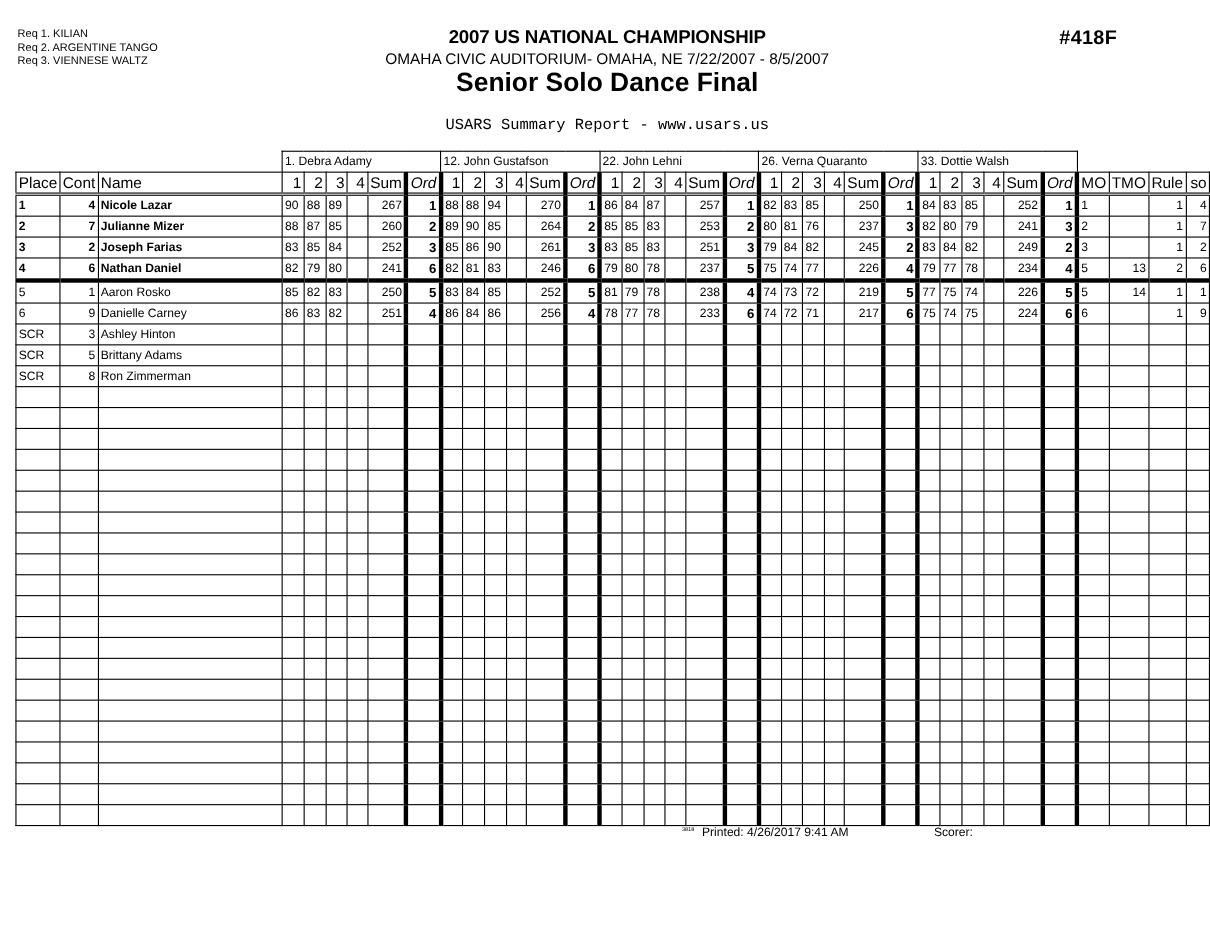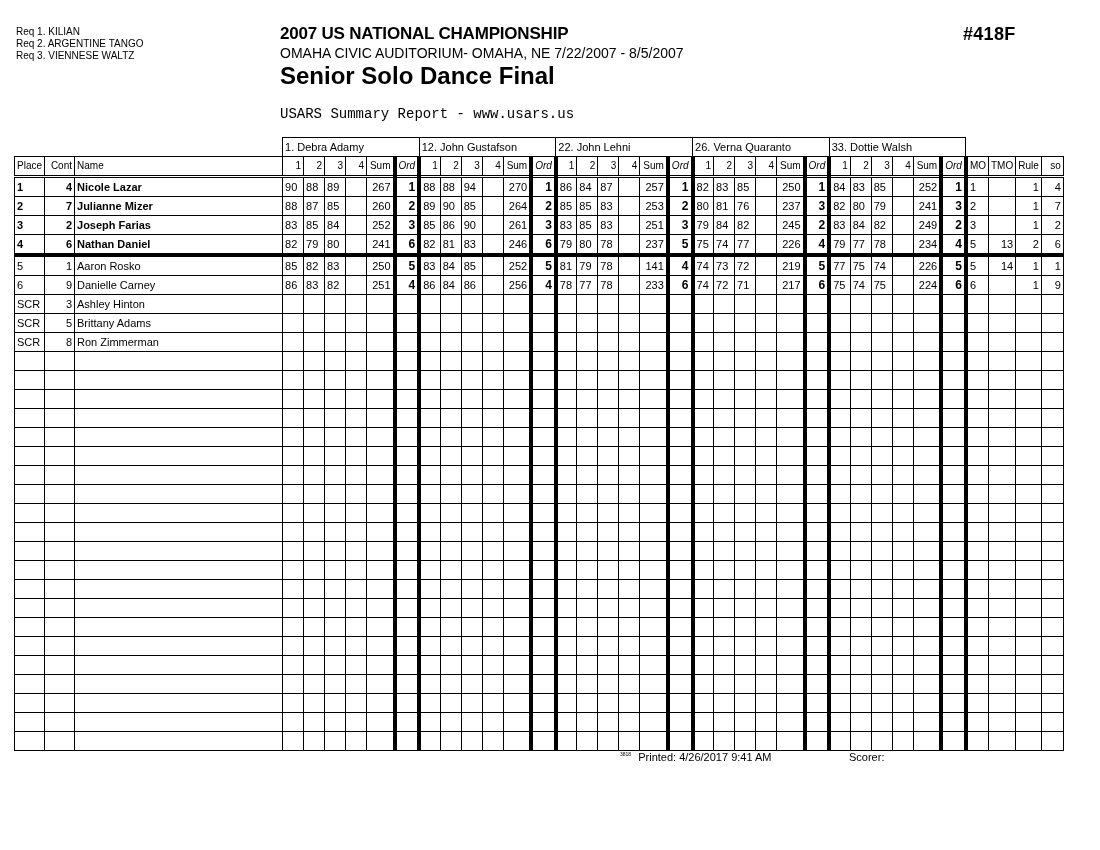--- a/index.html
+++ b/index.html
@@ -1,30 +1,30 @@
 <!DOCTYPE html>
 <html><head>
 <meta charset="utf-8">
 <style>
   html, body { margin:0; padding:0; background:#ffffff; }
   body { width:1100px; height:850px; position:relative; overflow:hidden; font-family:"Liberation Sans", sans-serif; color:#000; }
   .req { position:absolute; left:16px; top:26px; font-size:10px; line-height:12px; }
   .req div { white-space:nowrap; }
-  .hdr { position:absolute; left:280px; width:544px; text-align:left; white-space:nowrap; }
+  .hdr { position:absolute; left:280px; width:544px; text-align:center; white-space:nowrap; }
   .t1 { top:24px; font-size:17px; font-weight:bold; line-height:20px; letter-spacing:-0.2px; }
   .t2 { top:45px; font-size:14px; line-height:17px; }
   .t3 { top:64px; font-size:24px; font-weight:bold; line-height:23px; }
   .t4 { top:104px; font-size:14px; line-height:20px;font-family:Liberation Mono, monospace; }
   .num { position:absolute; left:963px; top:24px; font-size:18px; font-weight:bold; letter-spacing:0.3px; }
 
   table.grid { position:absolute; left:14px; top:137px; border-collapse:collapse; table-layout:fixed; font-size:11px; }
   table.grid td { border:1px solid #000; height:18px; padding:0 2px; white-space:nowrap; overflow:hidden; line-height:18px; }
   table.grid tr.judgehdr td { height:18px; font-size:11px; }
   table.grid tr.judgehdr td.blank { border:none; }
-  table.grid tr.colhdr td { font-size:10px; height:17px; border-bottom:3px double #000; }
+  table.grid tr.colhdr td { font-size:14px; height:17px; border-bottom:3px double #000; }
   td.c { text-align:right; }
   td.r { text-align:right; }
   td.l { text-align:left; }
   td.ordc { border-left:4px solid #000 !important; text-align:right; font-weight:bold; font-size:12px; padding-right:4px; }
   td.ordh { border-left:4px solid #000 !important; text-align:center;font-style:italic; }
   td.sb { border-left:4px solid #000 !important; }
   tr.bold td.b { font-weight:bold; }
   tr.cut td { border-bottom:4px solid #000; }
   td.jname { padding-left:5px; font-size:11px; }
   .foot { position:absolute; top:751px; font-size:11px; white-space:nowrap; }
@@ -303,21 +303,21 @@
         <td class="l sb">83</td>
         <td class="l">84</td>
         <td class="l">85</td>
         <td class="l"></td>
         <td class="r">252</td>
         <td class="ordc">5</td>
         <td class="l sb">81</td>
         <td class="l">79</td>
         <td class="l">78</td>
         <td class="l"></td>
-        <td class="r">141</td>
+        <td class="r">238</td>
         <td class="ordc">4</td>
         <td class="l sb">74</td>
         <td class="l">73</td>
         <td class="l">72</td>
         <td class="l"></td>
         <td class="r">219</td>
         <td class="ordc">5</td>
         <td class="l sb">77</td>
         <td class="l">75</td>
         <td class="l">74</td>

